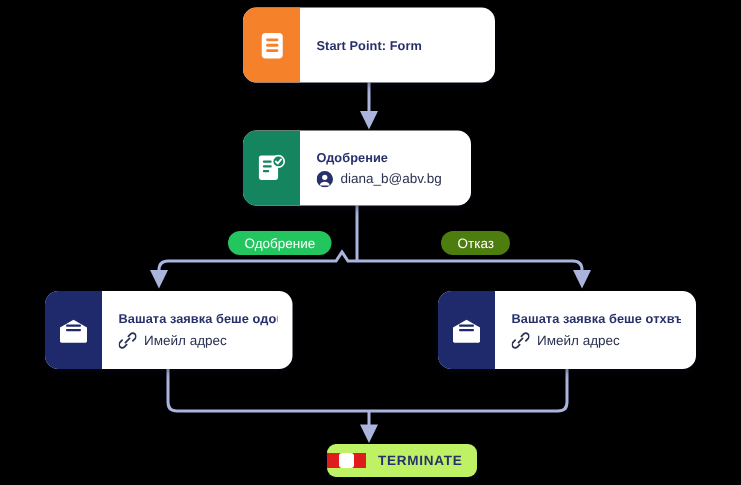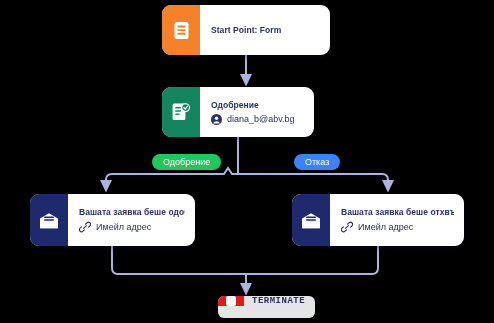--- a/index.html
+++ b/index.html
@@ -120,36 +120,35 @@
     padding: 3px 11px;
     z-index: 6;
     white-space: nowrap;
   }
   #pill-approve {
     left: 152px; top: 154px;
     background: #22c55e;
   }
   #pill-reject {
     left: 294px; top: 154px;
-    background: #3b82f6;
+    background: #4d7c0f;
   }
 
   
   #node-terminate {
     position: absolute;
     left: 218px; top: 296px;
     height: 22px;
     display: flex;
-    align-items: flex-start;
-    background: #e5e5e5;
+    align-items: center;
+    background: #bef264;
     border-radius: 6px;
     box-shadow: 0 2px 4px rgba(10,15,45,0.40);
     overflow: hidden;
     z-index: 6;
-    font-family: Liberation Mono, monospace;
   }
   #node-terminate .term-icon {
     width: 26px;
     flex: 0 0 26px;
     background: #e01b1b;
     display: flex;
     align-items: center;
     justify-content: center;
   }
   #node-terminate .term-label {

